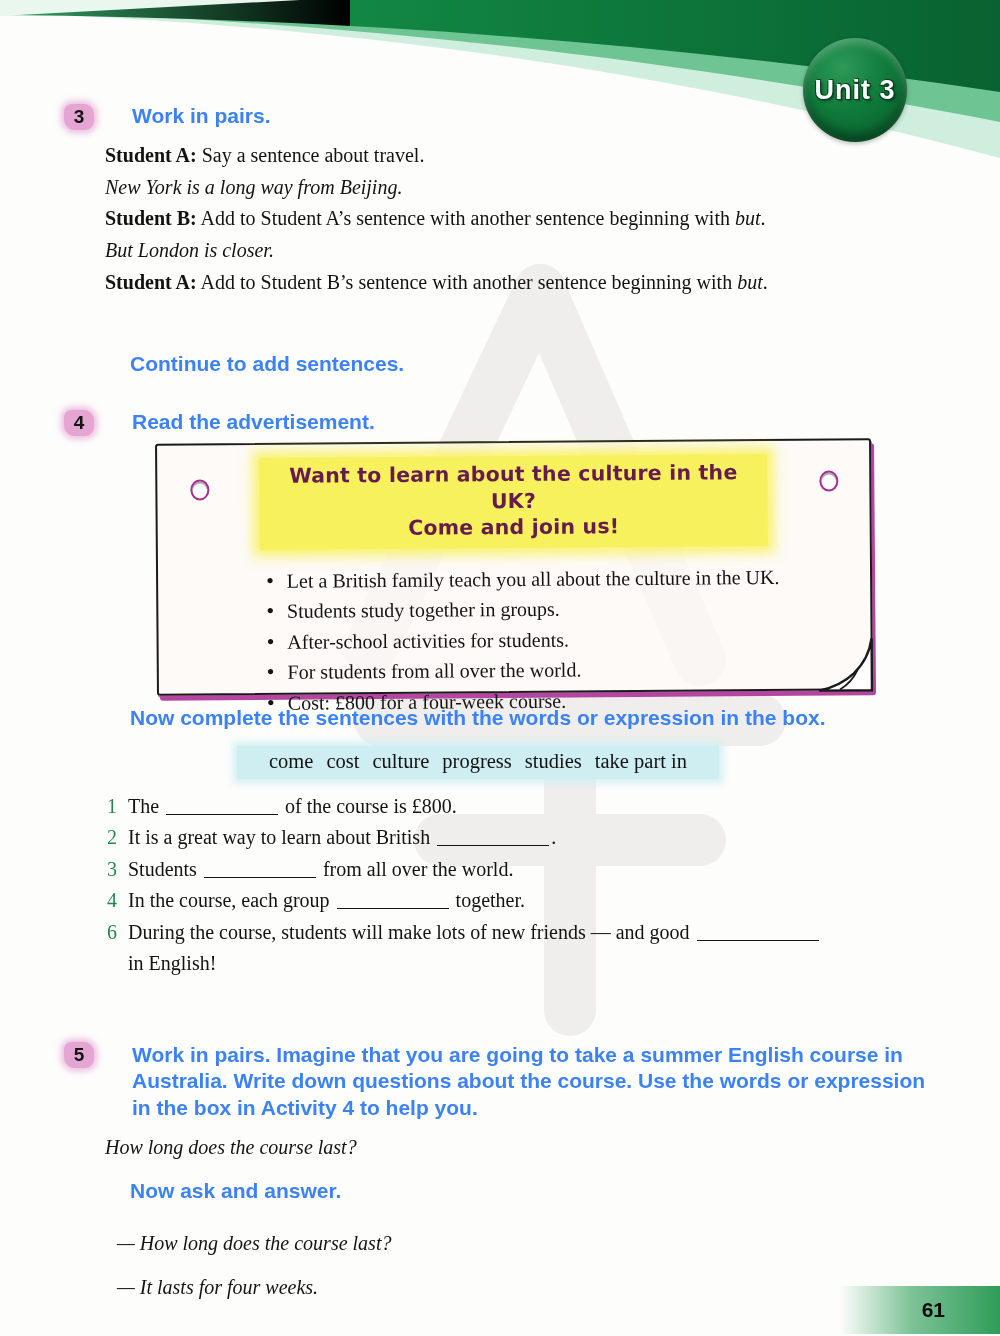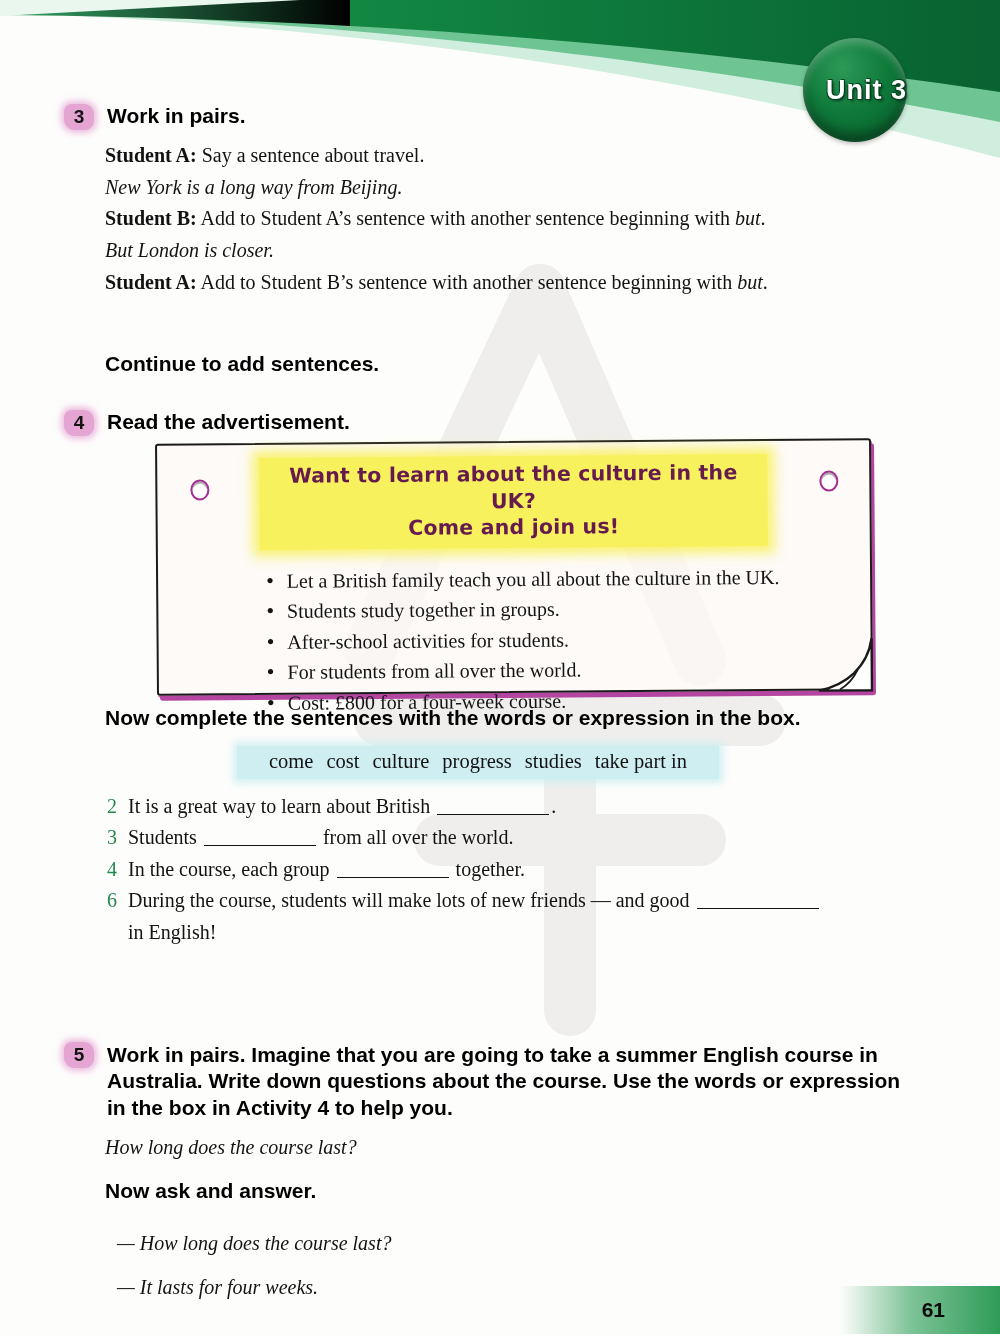--- a/index.html
+++ b/index.html
@@ -9,31 +9,31 @@
     font-family:"Liberation Serif", serif; color:#131313;
   }
   
   .wave{position:absolute;left:0;top:0;width:1000px;height:180px;z-index:1;}
   
   .unit-badge{
     position:absolute; left:803px; top:38px; width:104px; height:104px; z-index:3;
     border-radius:50%;
     background:radial-gradient(circle at 38% 28%, #2d9a58 0%, #0f7a3a 45%, #085c2b 100%);
     box-shadow:inset 0 5px 8px rgba(255,255,255,0.28), inset 0 -8px 12px rgba(0,0,0,0.38), 0 2px 4px rgba(0,0,0,0.25);
-    display:flex; align-items:center; justify-content:flex-end;
+    display:flex; align-items:center; justify-content:center;
   }
   .unit-badge span{
     font-family:"Liberation Sans", sans-serif; font-weight:bold; font-size:27px; color:#ffffff;
     text-shadow:1px 1px 0 #04401e, -1px 1px 0 #04401e, 1px -1px 0 #04401e, 2px 2px 3px rgba(0,0,0,0.5);
     letter-spacing:1px;
   }
   
   .watermark{position:absolute; left:140px; top:220px; z-index:0; opacity:1;}
   
-  .h-sans{font-family:"Liberation Sans", sans-serif; font-weight:bold; font-size:21px; color:#000000;}
+  .h-sans{font-family:"Liberation Sans", sans-serif; font-weight:bold; font-size:21px; color:#3b82f6;margin-left:25px;}
   .act-head{position:absolute; left:64px; display:flex; gap:13px; align-items:flex-start; z-index:2;}
   .badge-num{
     display:inline-block; min-width:30px; height:26px; line-height:26px; text-align:center;
     background:#e5a5d3; border-radius:8px 10px 9px 11px;
     box-shadow:0 0 6px 3px rgba(229,165,211,0.75);
     font-family:"Liberation Sans", sans-serif; font-weight:bold; font-size:19px; color:#141414;
     flex:0 0 auto;
   }
   .dialogue{position:absolute; left:105px; top:144px; z-index:2;}
   .dialogue p{margin:0; height:31.7px; font-size:20px;}
@@ -181,20 +181,21 @@
   <div class="word-box">
     <span>come</span>
     <span>cost</span>
     <span>culture</span>
     <span>progress</span>
     <span>studies</span>
     <span>take part in</span>
   </div>
 
   <div class="items">
+    <p><span class="num">1</span><span>The</span><span class="blank"></span><span>of the course is £800.</span></p>
     <p><span class="num">2</span><span>It is a great way to learn about British</span><span class="blank tight"></span><span>.</span></p>
     <p><span class="num">3</span><span>Students</span><span class="blank"></span><span>from all over the world.</span></p>
     <p><span class="num">4</span><span>In the course, each group</span><span class="blank"></span><span>together.</span></p>
     <p><span class="num">6</span><span>During the course, students will make lots of new friends — and good</span><span class="blank wide"></span></p>
     <p class="line2">in English!</p>
   </div>
 
   <div class="act-head act5-head">
     <span class="badge-num">5</span>
     <span class="h-sans act5-title" style="width:818px;">

